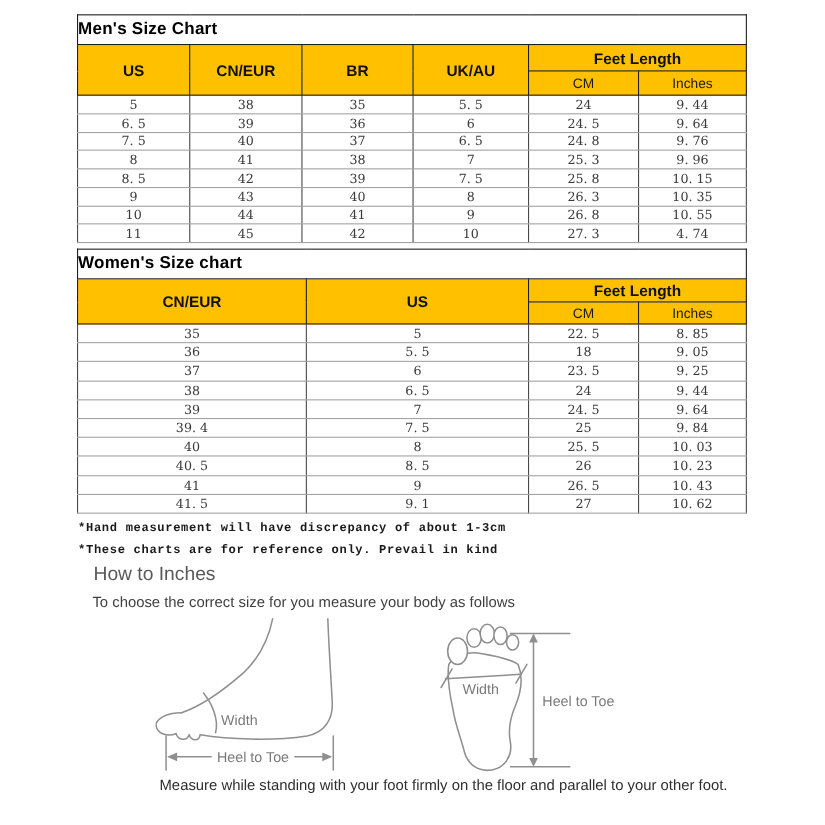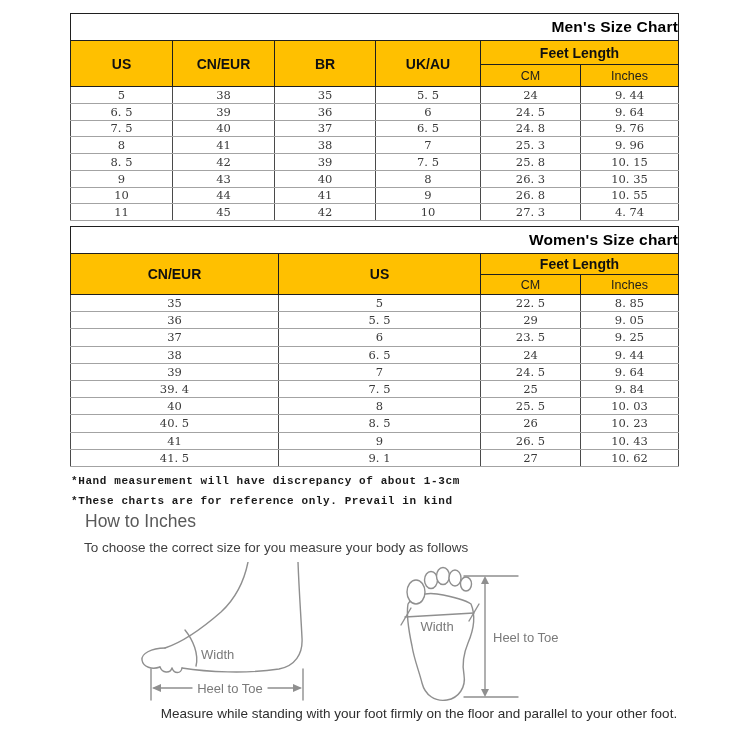--- a/index.html
+++ b/index.html
@@ -10,21 +10,21 @@
   
   table.size-table{
     position:absolute;left:70px;width:608px;border-collapse:collapse;table-layout:fixed;
     border:1.6px solid var(--table_border,#1f1f1f);
   }
   #mens-table{top:13px;}
   #womens-table{top:226px;}
   td,th{padding:0;margin:0;}
   tr.title-row td{
     background:#fff;border:1.2px solid var(--table_border,#1f1f1f);
-    text-align:right;font-weight:bold;font-size:15.5px;color:var(--title_text,#000);
+    text-align:left;font-weight:bold;font-size:15.5px;color:var(--title_text,#000);
     height:26px;letter-spacing:.2px;
   }
   th.hdr{
     background:var(--header_bg,#FFC000);
     border:1.1px solid var(--table_border,#1f1f1f);
     font-size:14px;font-weight:bold;color:#101010;text-align:center;
   }
   th.sub{
     background:var(--header_bg,#FFC000);
     border:1px solid var(--table_border,#1f1f1f);
@@ -66,21 +66,21 @@
   #sole-foot-diagram{left:385px;top:556px;}
   .diagram path,.diagram line,.diagram ellipse,.diagram polyline{
     fill:none;stroke:var(--diagram_line,#8f8f8f);stroke-width:1.4;stroke-linecap:round;
   }
   .diagram ellipse{fill:#fff;}
   .diagram polygon{fill:var(--diagram_line,#8f8f8f);stroke:none;}
   .diagram text{
     fill:var(--diagram_label,#7a7a7a);font-family:"Liberation Sans",sans-serif;font-size:13px;
   }
   #measure-caption{
-    position:absolute;left:145px;top:706px;width:548px;text-align:center;
+    position:absolute;left:145px;top:706px;width:548px;
     font-size:13.5px;color:var(--caption_text,#2e2e2e);
   }
 </style>
 </head>
 <body>
 
 <div id="canvas">
 
   <table class="size-table" id="mens-table">
     <colgroup>
@@ -199,21 +199,21 @@
     <tbody>
         <tr>
           <td>35</td>
           <td>5</td>
           <td>22. 5</td>
           <td>8. 85</td>
         </tr>
         <tr>
           <td>36</td>
           <td>5. 5</td>
-          <td>29</td>
+          <td>18</td>
           <td>9. 05</td>
         </tr>
         <tr>
           <td>37</td>
           <td>6</td>
           <td>23. 5</td>
           <td>9. 25</td>
         </tr>
         <tr>
           <td>38</td>

